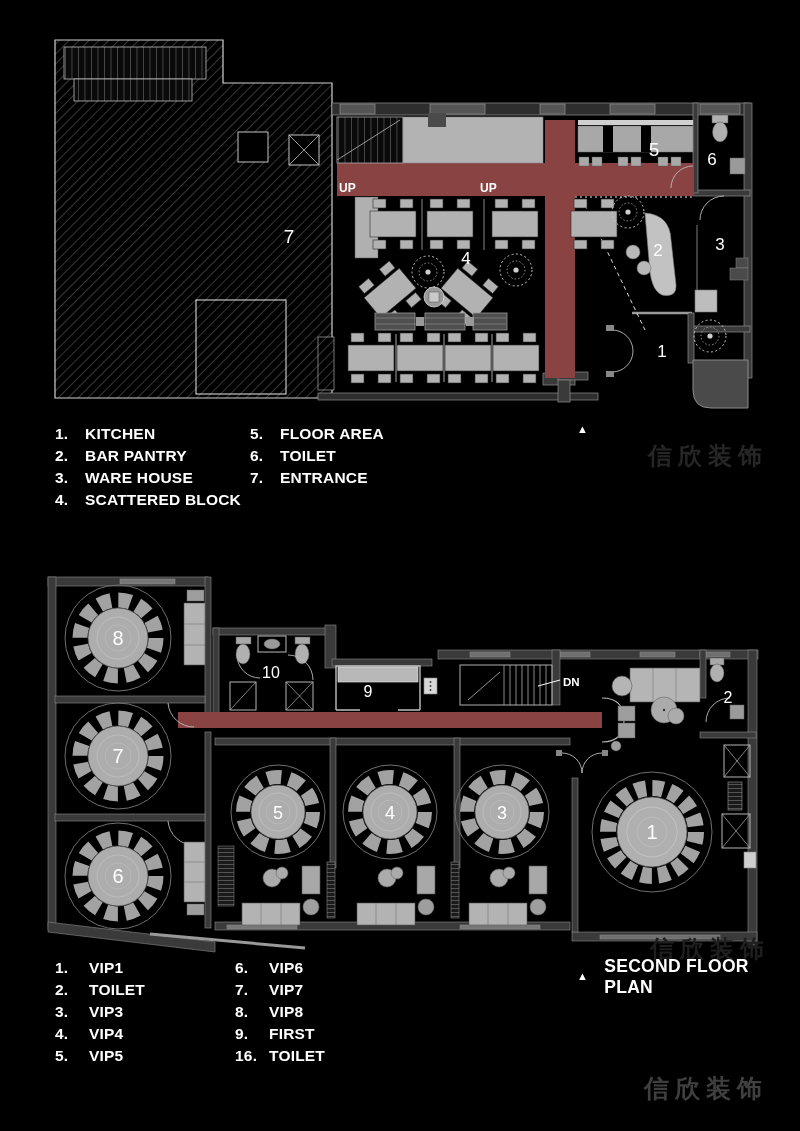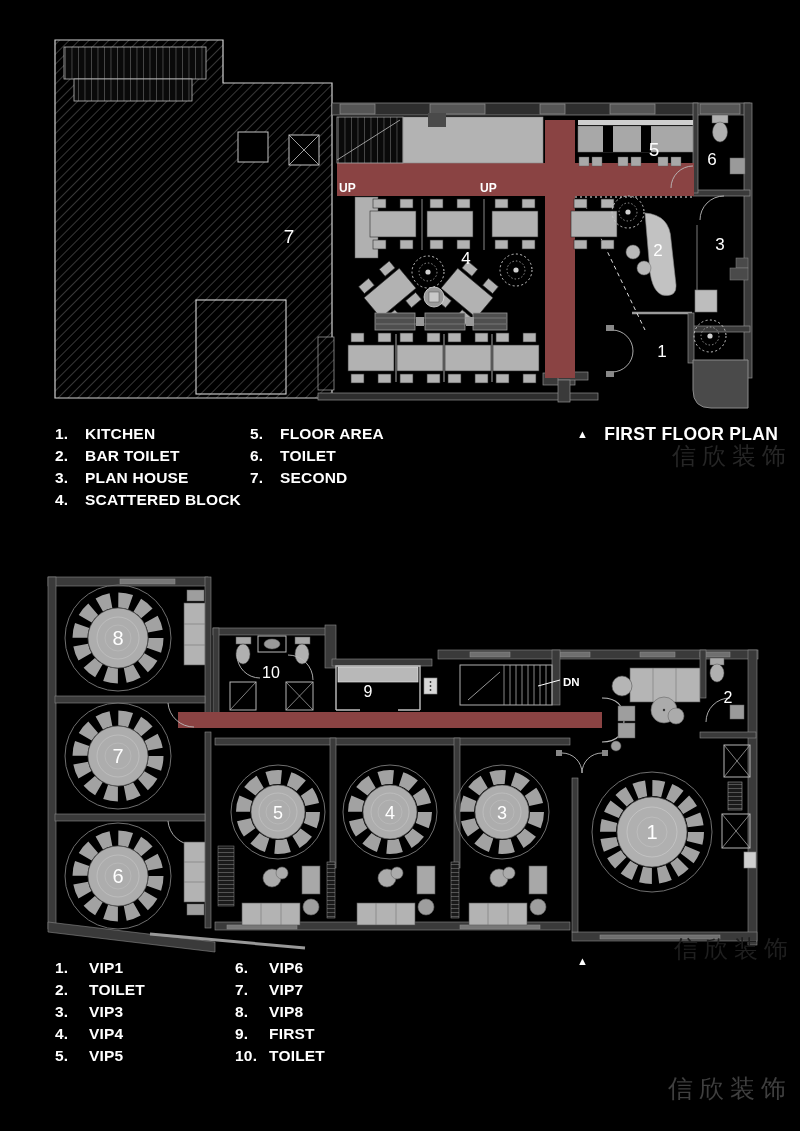--- a/index.html
+++ b/index.html
@@ -11,21 +11,21 @@
   .legend{display:flex;color:#fff;font-weight:700;font-size:15.5px;letter-spacing:.2px;}
   .legend-col{display:flex;flex-direction:column;}
   .legend-row{display:flex;line-height:22px;white-space:nowrap;}
   .ln{width:30px;}
   .legend-2 .ln{width:34px;}
   
   .plan-title{display:flex;align-items:center;color:#fff;font-size:17.5px;font-weight:700;
               letter-spacing:.3px;z-index:3;}
   .tri{font-size:11px;margin-right:16px;transform:translateY(-1px);}
   
-  .wm{font-weight:400;font-size:24px;letter-spacing:6px;z-index:1;white-space:nowrap;margin-left:24px;}
+  .wm{font-weight:700;font-size:24px;letter-spacing:6px;z-index:1;white-space:nowrap;}
   .wm1{color:#262626;}
   .wm2{color:#1f1f1f;}
   .wm3{color:#3f3f3f;font-size:25px;}
 </style>
 </head>
 <body>
 
 <div class="page">
 
   <svg class="abs" style="left:0;top:0" width="800" height="420" viewBox="0 0 800 420">
@@ -192,50 +192,49 @@
   </svg>
 
   <div class="abs legend legend-1" style="left:55px;top:423px">
     <div class="legend-col" style="width:195px">
       <div class="legend-row">
           <span class="ln">1.</span>
           <span>KITCHEN</span>
         </div>
       <div class="legend-row">
           <span class="ln">2.</span>
-          <span>BAR TOILET</span>
+          <span>BAR PANTRY</span>
         </div>
       <div class="legend-row">
           <span class="ln">3.</span>
-          <span>PLAN HOUSE</span>
+          <span>WARE HOUSE</span>
         </div>
       <div class="legend-row">
           <span class="ln">4.</span>
           <span>SCATTERED BLOCK</span>
         </div>
     </div>
     <div class="legend-col">
       <div class="legend-row">
           <span class="ln">5.</span>
           <span>FLOOR AREA</span>
         </div>
       <div class="legend-row">
           <span class="ln">6.</span>
           <span>TOILET</span>
         </div>
       <div class="legend-row">
           <span class="ln">7.</span>
-          <span>SECOND</span>
+          <span>ENTRANCE</span>
         </div>
     </div>
   </div>
 
   <div class="abs plan-title" style="left:577px;top:424px">
     <span class="tri">▲</span>
-    <span>FIRST FLOOR PLAN</span>
   </div>
   <div class="abs wm wm1" style="left:648px;top:440px">信欣装饰</div>
 
   <svg class="abs" style="left:0;top:560px" width="800" height="400" viewBox="0 0 800 400">
     <defs>
       <pattern id="hl2" patternUnits="userSpaceOnUse" width="5" height="4">
         <rect width="5" height="4" fill="#1a1a1a"></rect>
           <line x1="0" y1="0" x2="5" y2="0" stroke="#9a9a9a" stroke-width="0.9"></line>
       </pattern>
       <g id="vip12">
@@ -465,25 +464,26 @@
         </div>
       <div class="legend-row">
           <span class="ln">8.</span>
           <span>VIP8</span>
         </div>
       <div class="legend-row">
           <span class="ln">9.</span>
           <span>FIRST</span>
         </div>
       <div class="legend-row">
-          <span class="ln">10.</span>
+          <span class="ln">16.</span>
           <span>TOILET</span>
         </div>
     </div>
   </div>
 
   <div class="abs wm wm2" style="left:650px;top:933px">信欣装饰</div>
   <div class="abs plan-title" style="left:577px;top:956px">
     <span class="tri">▲</span>
+    <span>SECOND FLOOR PLAN</span>
   </div>
 
   <div class="abs wm wm3" style="left:644px;top:1072px">信欣装饰</div>
 </div>
 
 </body></html>

